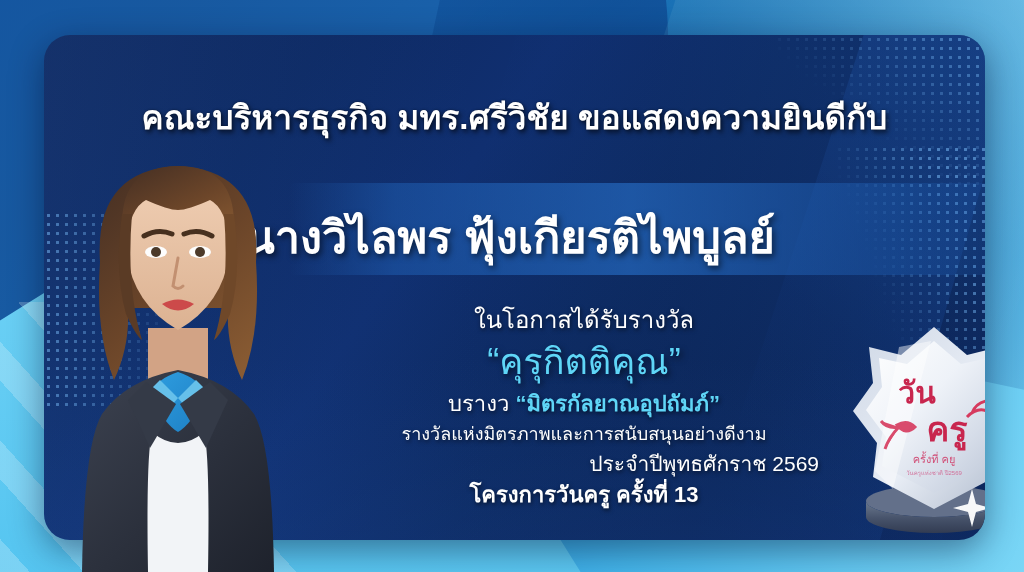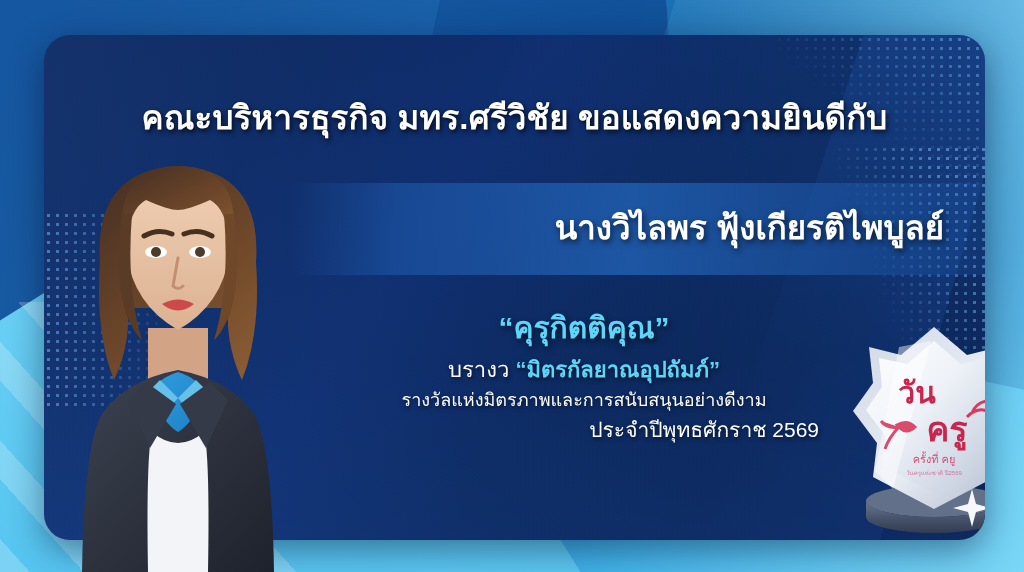--- a/index.html
+++ b/index.html
@@ -103,33 +103,33 @@
     white-space:nowrap;
   }
 
   
   .name-band{
     position:absolute; left:245px; top:148px; width:760px; height:92px;
     background:linear-gradient(90deg,rgba(28,86,168,0) 0%,rgba(30,92,175,.55) 14%,rgba(36,104,190,.70) 45%,rgba(28,88,170,.45) 80%,rgba(20,62,130,0) 100%);
     border-radius:6px;
   }
   .name{
-    position:absolute; left:200px; top:166px; width:700px; text-align:right;
-    font-size:33px; font-weight:bold; color:#ffffff;
+    position:absolute; left:200px; top:166px; width:700px; text-align:left;
+    font-size:45px; font-weight:bold; color:#ffffff;
     text-shadow:2px 3px 6px rgba(0,0,0,.6);
     white-space:nowrap;
   }
 
   
   .award{
     position:absolute; left:305px; top:268px; width:470px; text-align:center;
     color:#ffffff;
   }
   .aw-line1{ font-size:24px; line-height:34px; text-shadow:1px 2px 4px rgba(0,0,0,.6); }
-  .aw-line2{ font-size:30px; font-weight:bold; line-height:50px; color:#5fd6f7;
+  .aw-line2{ font-size:36px; font-weight:normal; line-height:50px; color:#5fd6f7;
              text-shadow:2px 3px 6px rgba(0,0,0,.6); }
   .aw-line3{ font-size:22px; line-height:33px; text-shadow:1px 2px 4px rgba(0,0,0,.6); }
   .aw-line3 .hl{ color:#5fd6f7; font-weight:bold; }
   .aw-line4{ font-size:18px; line-height:28px; text-shadow:1px 2px 4px rgba(0,0,0,.6); }
   .aw-line5{ font-size:21px; line-height:31px; text-shadow:1px 2px 4px rgba(0,0,0,.6);text-align:right; }
   .aw-line6{ font-size:22px; font-weight:bold; line-height:32px; text-shadow:1px 2px 4px rgba(0,0,0,.6); }
 
   
   .trophy{ position:absolute; left:795px; top:286px; width:190px; height:215px; }
 
@@ -156,24 +156,26 @@
     <div class="dots dots-left"></div>
     <div class="dots dots-right"></div>
     <div class="dots dots-topright"></div>
 
     <div class="headline">คณะบริหารธุรกิจ มทร.ศรีวิชัย ขอแสดงความยินดีกับ</div>
 
     <div class="name-band"></div>
     <div class="name">นางวิไลพร ฟุ้งเกียรติไพบูลย์</div>
 
     <div class="award">
+      <div class="aw-line1">ในโอกาสได้รับรางวัล</div>
       <div class="aw-line2">“คุรุกิตติคุณ”</div>
       <div class="aw-line3"><span>บรางว </span><span class="hl">“มิตรกัลยาณอุปถัมภ์”</span></div>
       <div class="aw-line4">รางวัลแห่งมิตรภาพและการสนับสนุนอย่างดีงาม</div>
       <div class="aw-line5">ประจำปีพุทธศักราช 2569</div>
+      <div class="aw-line6">โครงการวันครู ครั้งที่ 13</div>
     </div>
 
     <div class="trophy">
       <svg width="190" height="215" viewBox="0 0 190 215">
         <defs>
           <linearGradient id="gShield" x1="0" y1="0" x2="1" y2="1">
             <stop offset="0%" stop-color="#ffffff"></stop>
             <stop offset="42%" stop-color="#eef2f8"></stop>
             <stop offset="70%" stop-color="#d6dde9"></stop>
             <stop offset="100%" stop-color="#b9c3d4"></stop>

